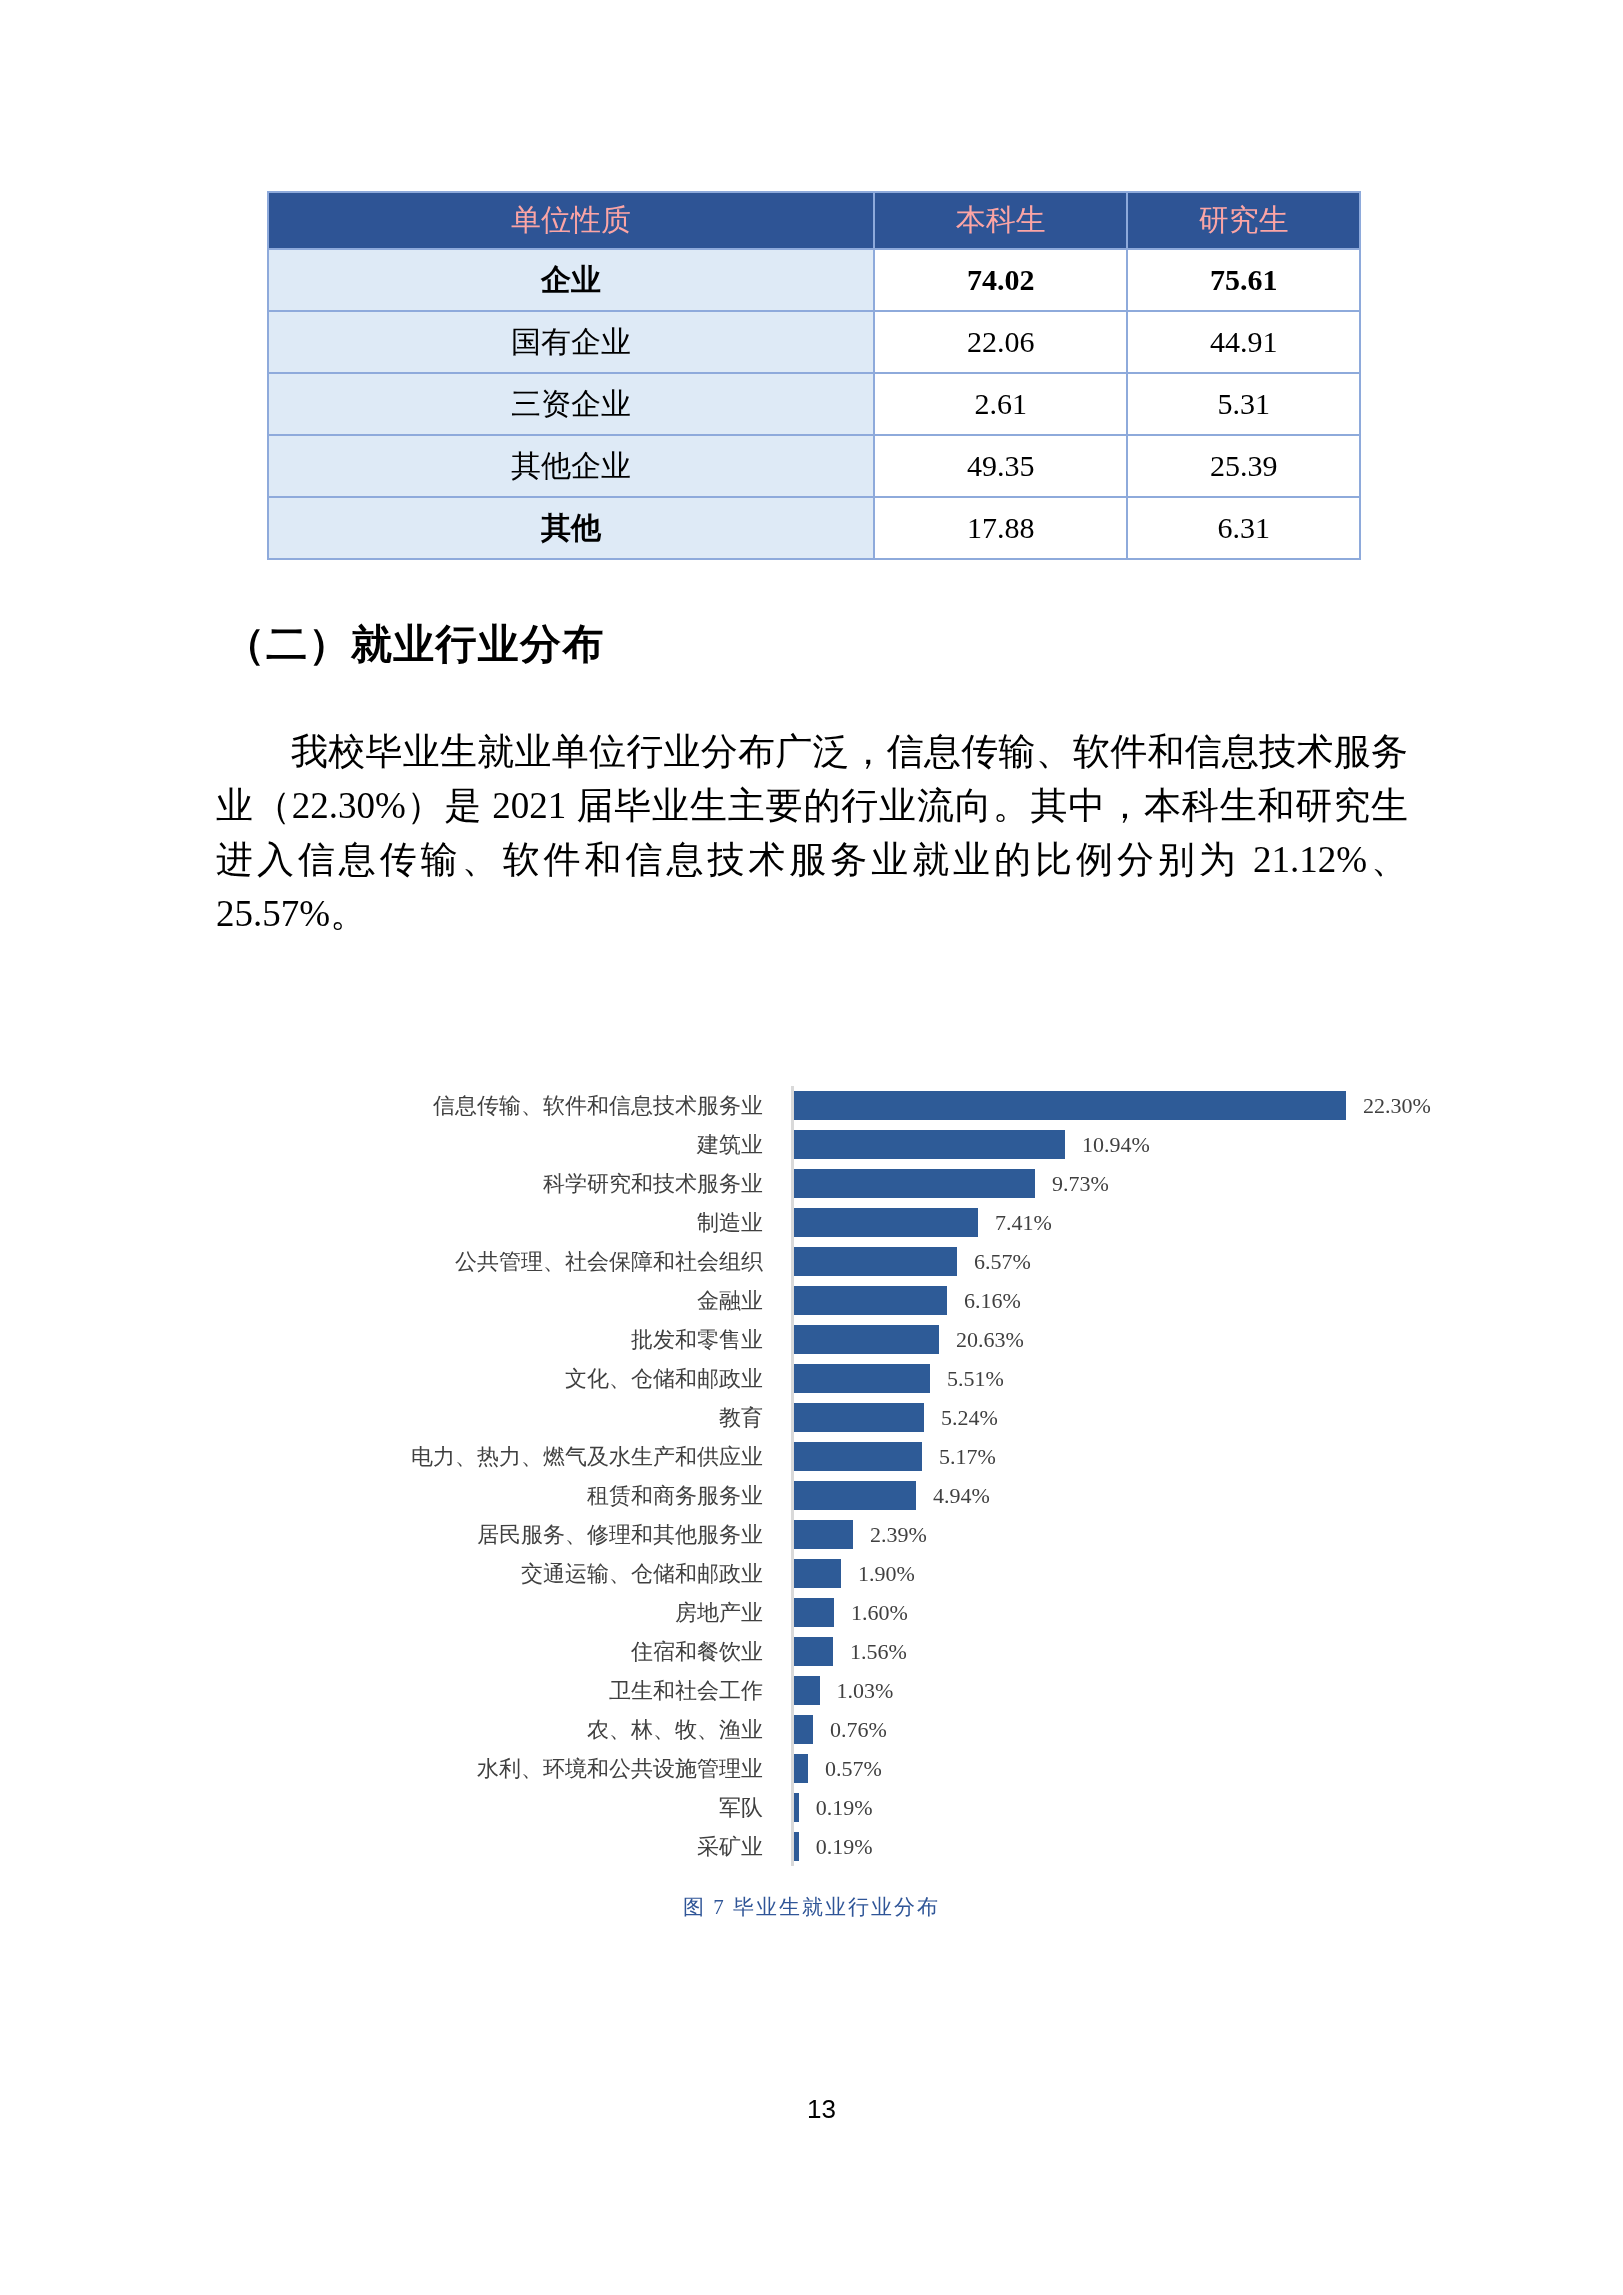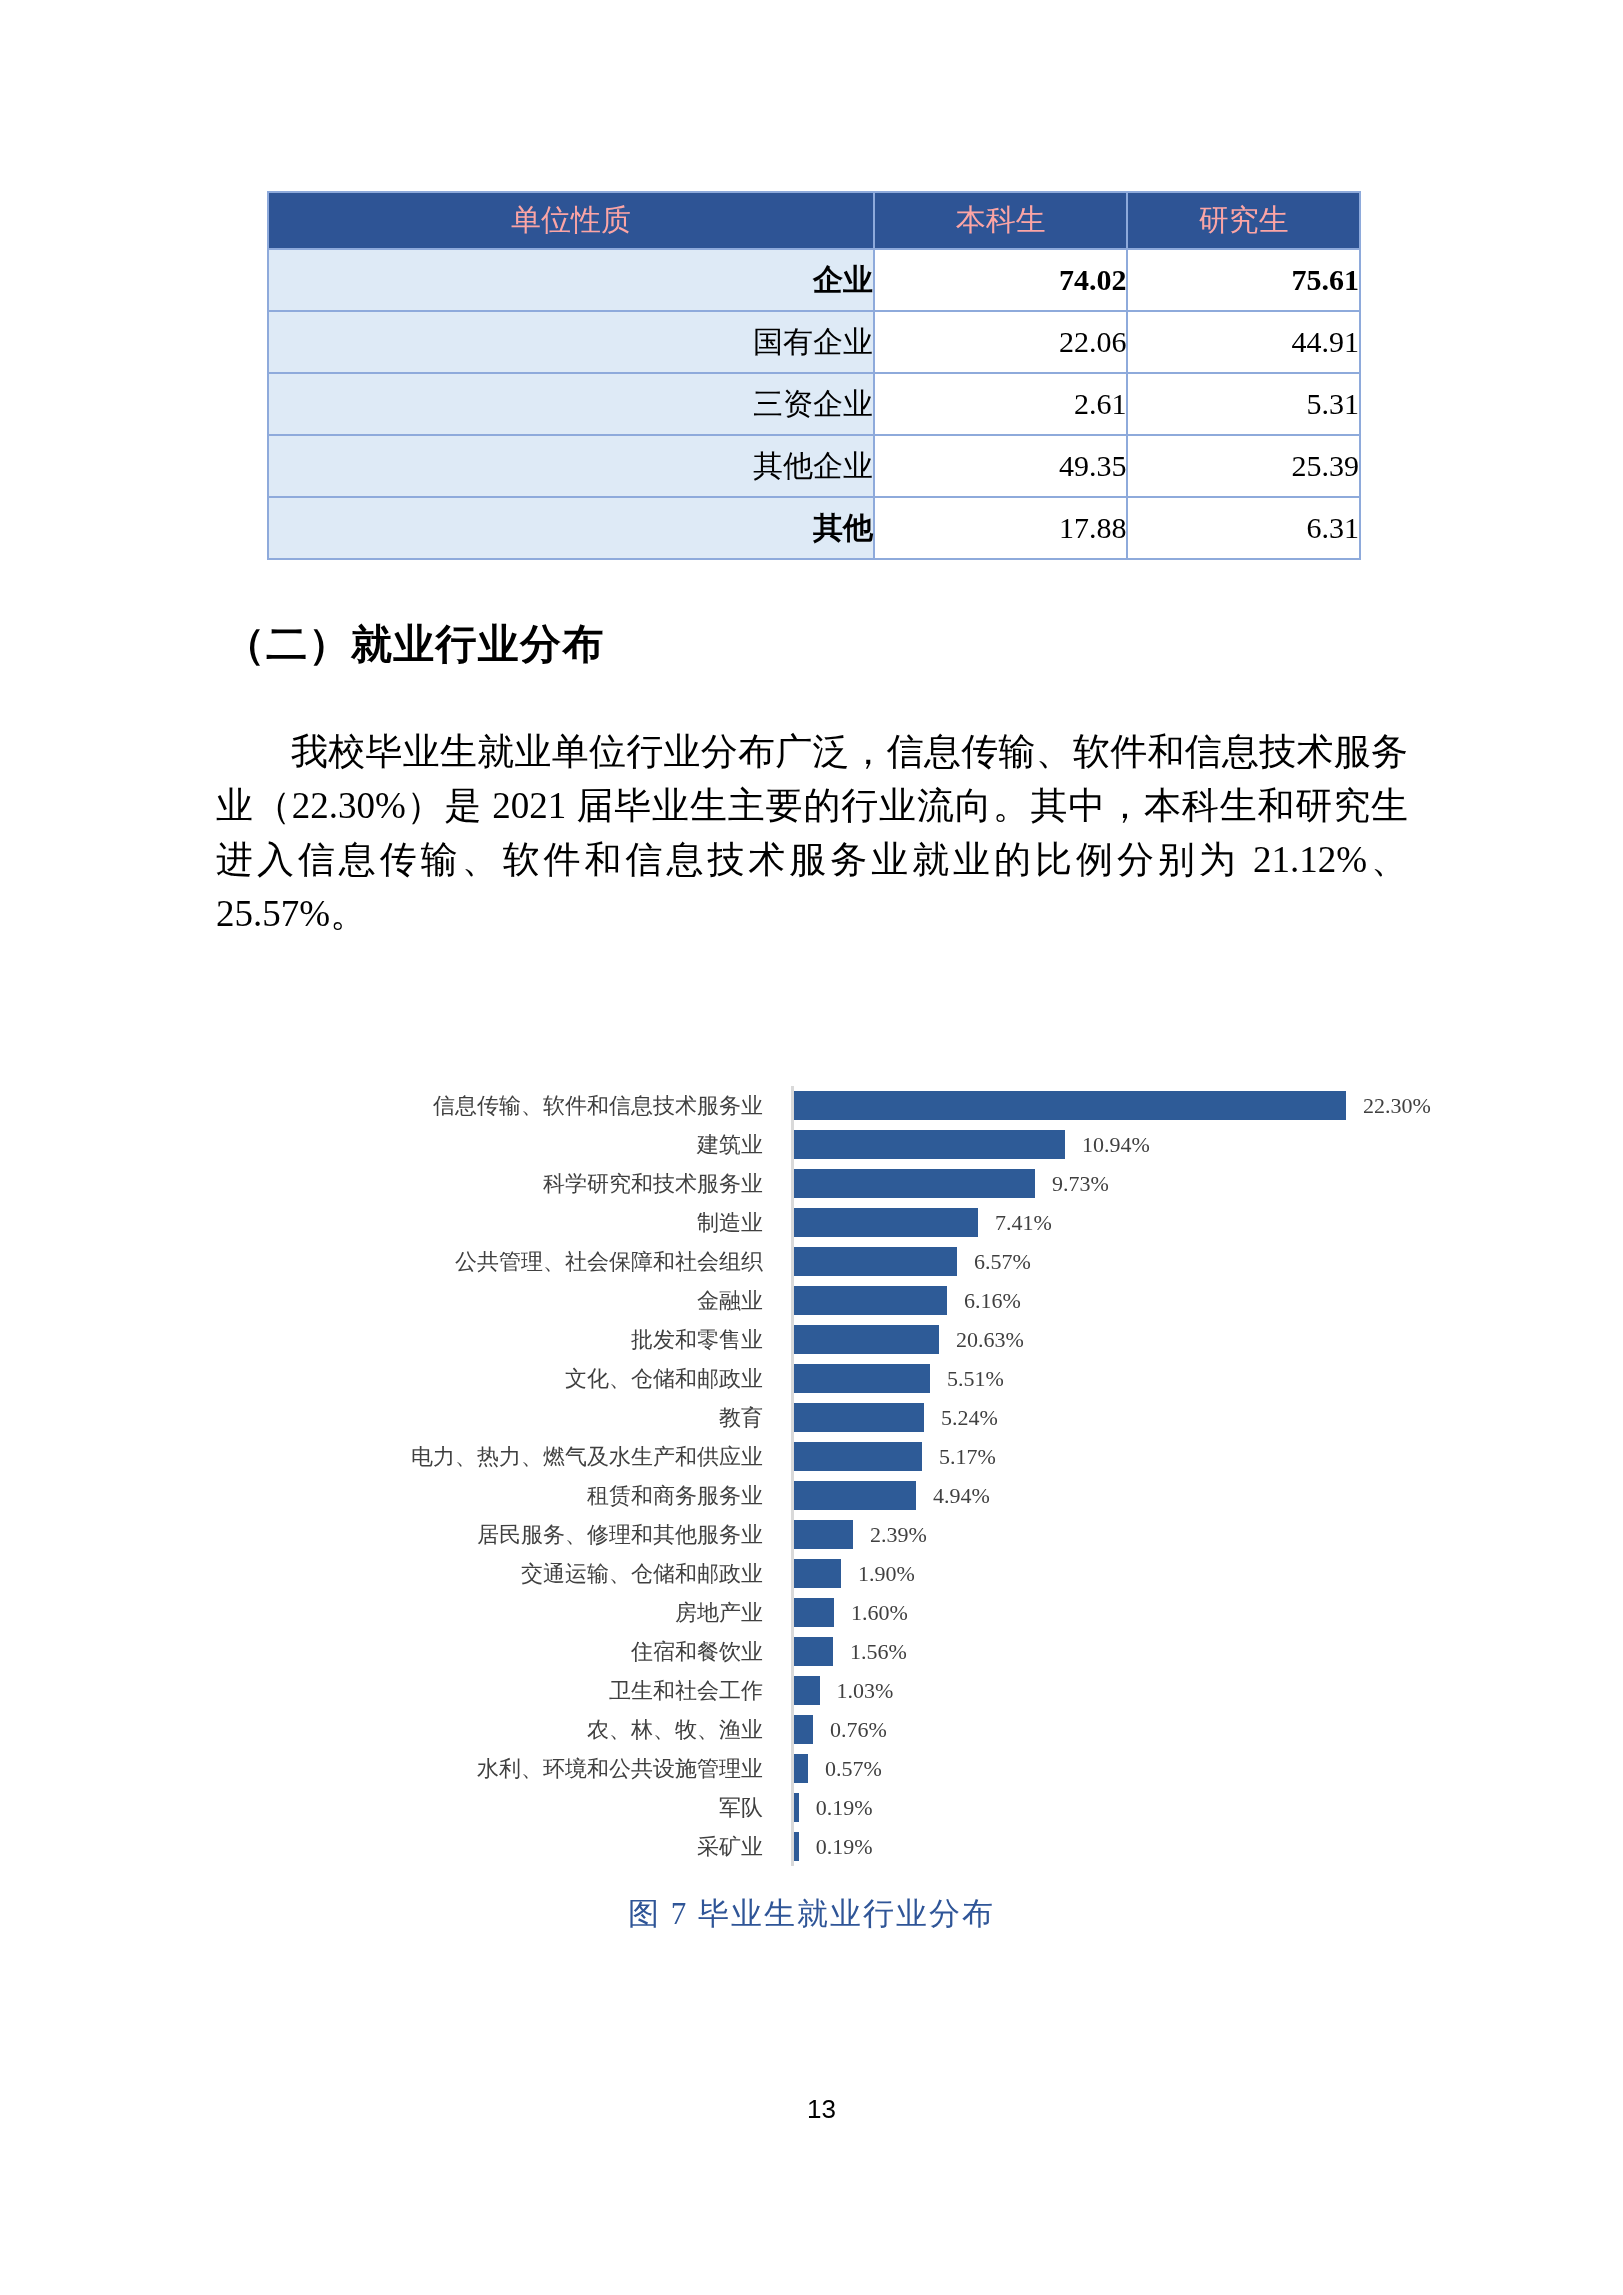--- a/index.html
+++ b/index.html
@@ -29,21 +29,21 @@
     text-align:center;
     vertical-align:middle;
     padding:0;
   }
   .unit-table thead th {
     height:55px;
     background:#2E5495;
     color:#fca5a5;
     font-weight:normal;
   }
-  .unit-table tbody td { height:60px;text-align:right; }
+  .unit-table tbody td { height:60px; }
   .unit-table td.cell-label { background:#DEEAF6; }
   .unit-table td.cell-value { background:#ffffff; }
   .unit-table .bold { font-weight:bold; }
 
   
   .section-heading {
     position:absolute; left:216px; top:609px;
     margin:8px;
     font-size:41px;
     font-weight:bold;
@@ -88,21 +88,21 @@
     margin-left:17px;
     font-size:22px;
     color:#404040;
     white-space:nowrap;
   }
 
   .figure-caption {
     position:absolute; left:0; top:1893px;
     width:100%;
     text-align:center;
-    font-size:31px;
+    font-size:21px;
     color:#2F5597;
     letter-spacing:2px;
   }
 
   .page-number {
     position:absolute; left:0; top:2094px;
     width:100%;
     text-align:center;
     font-size:26px;
     font-family:"Liberation Sans","DejaVu Sans",sans-serif;

